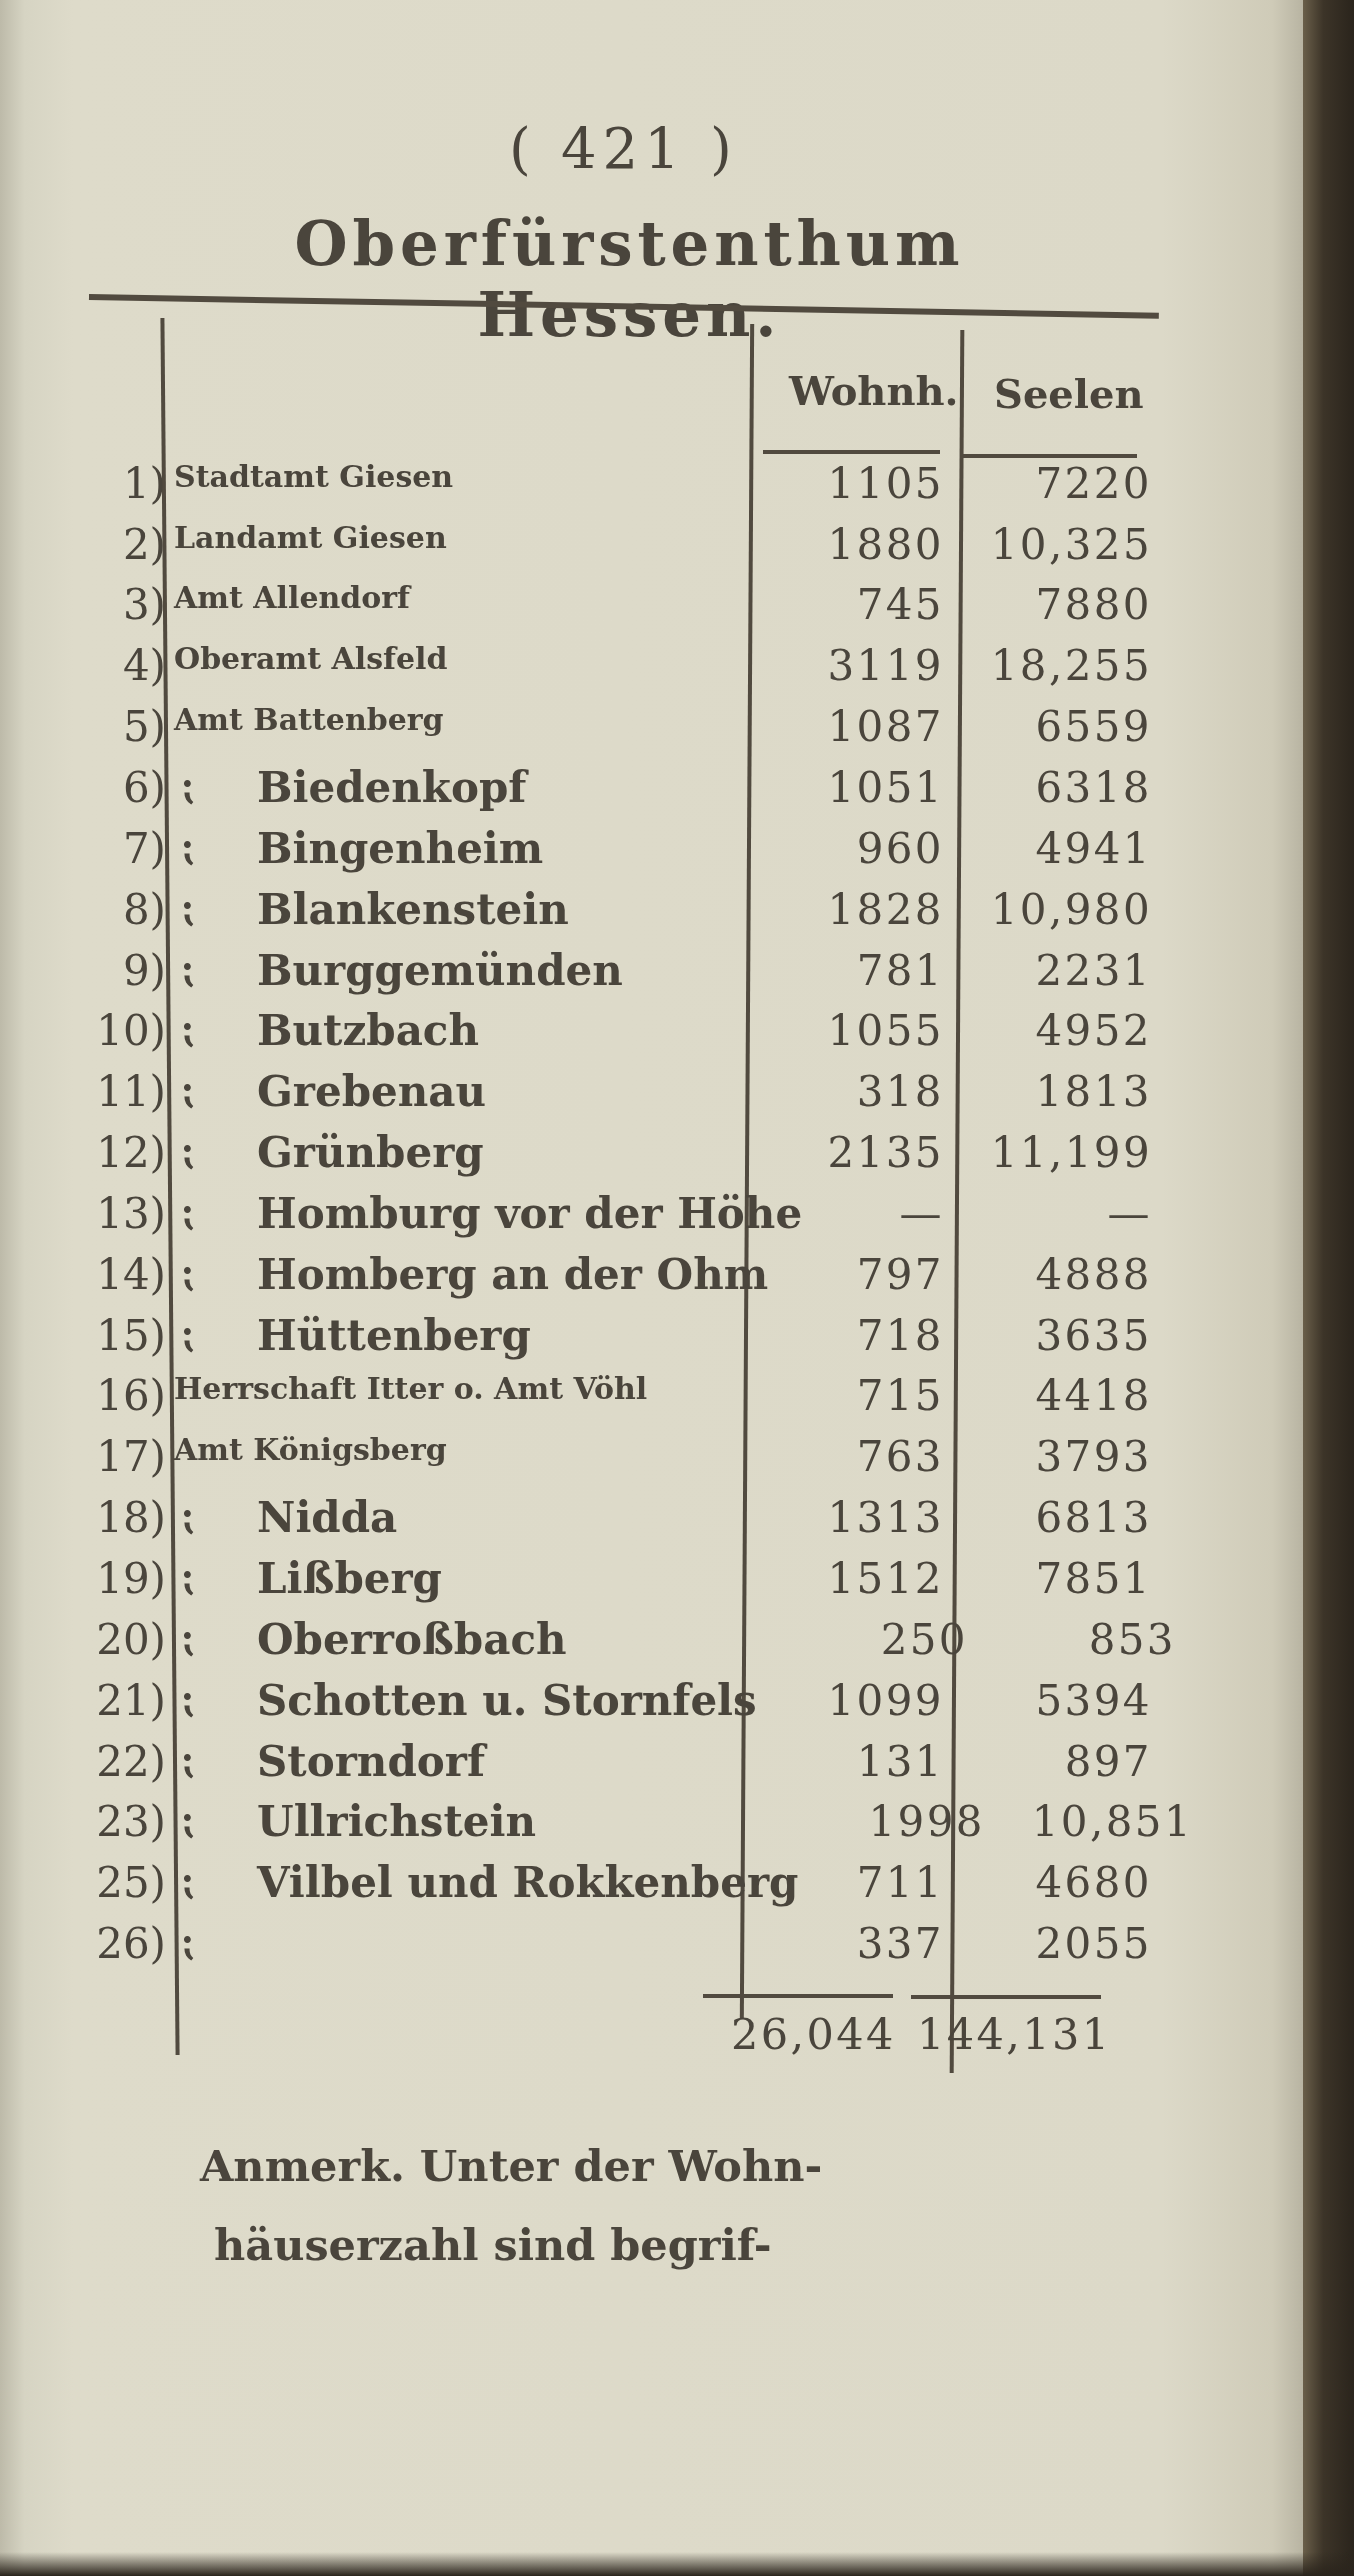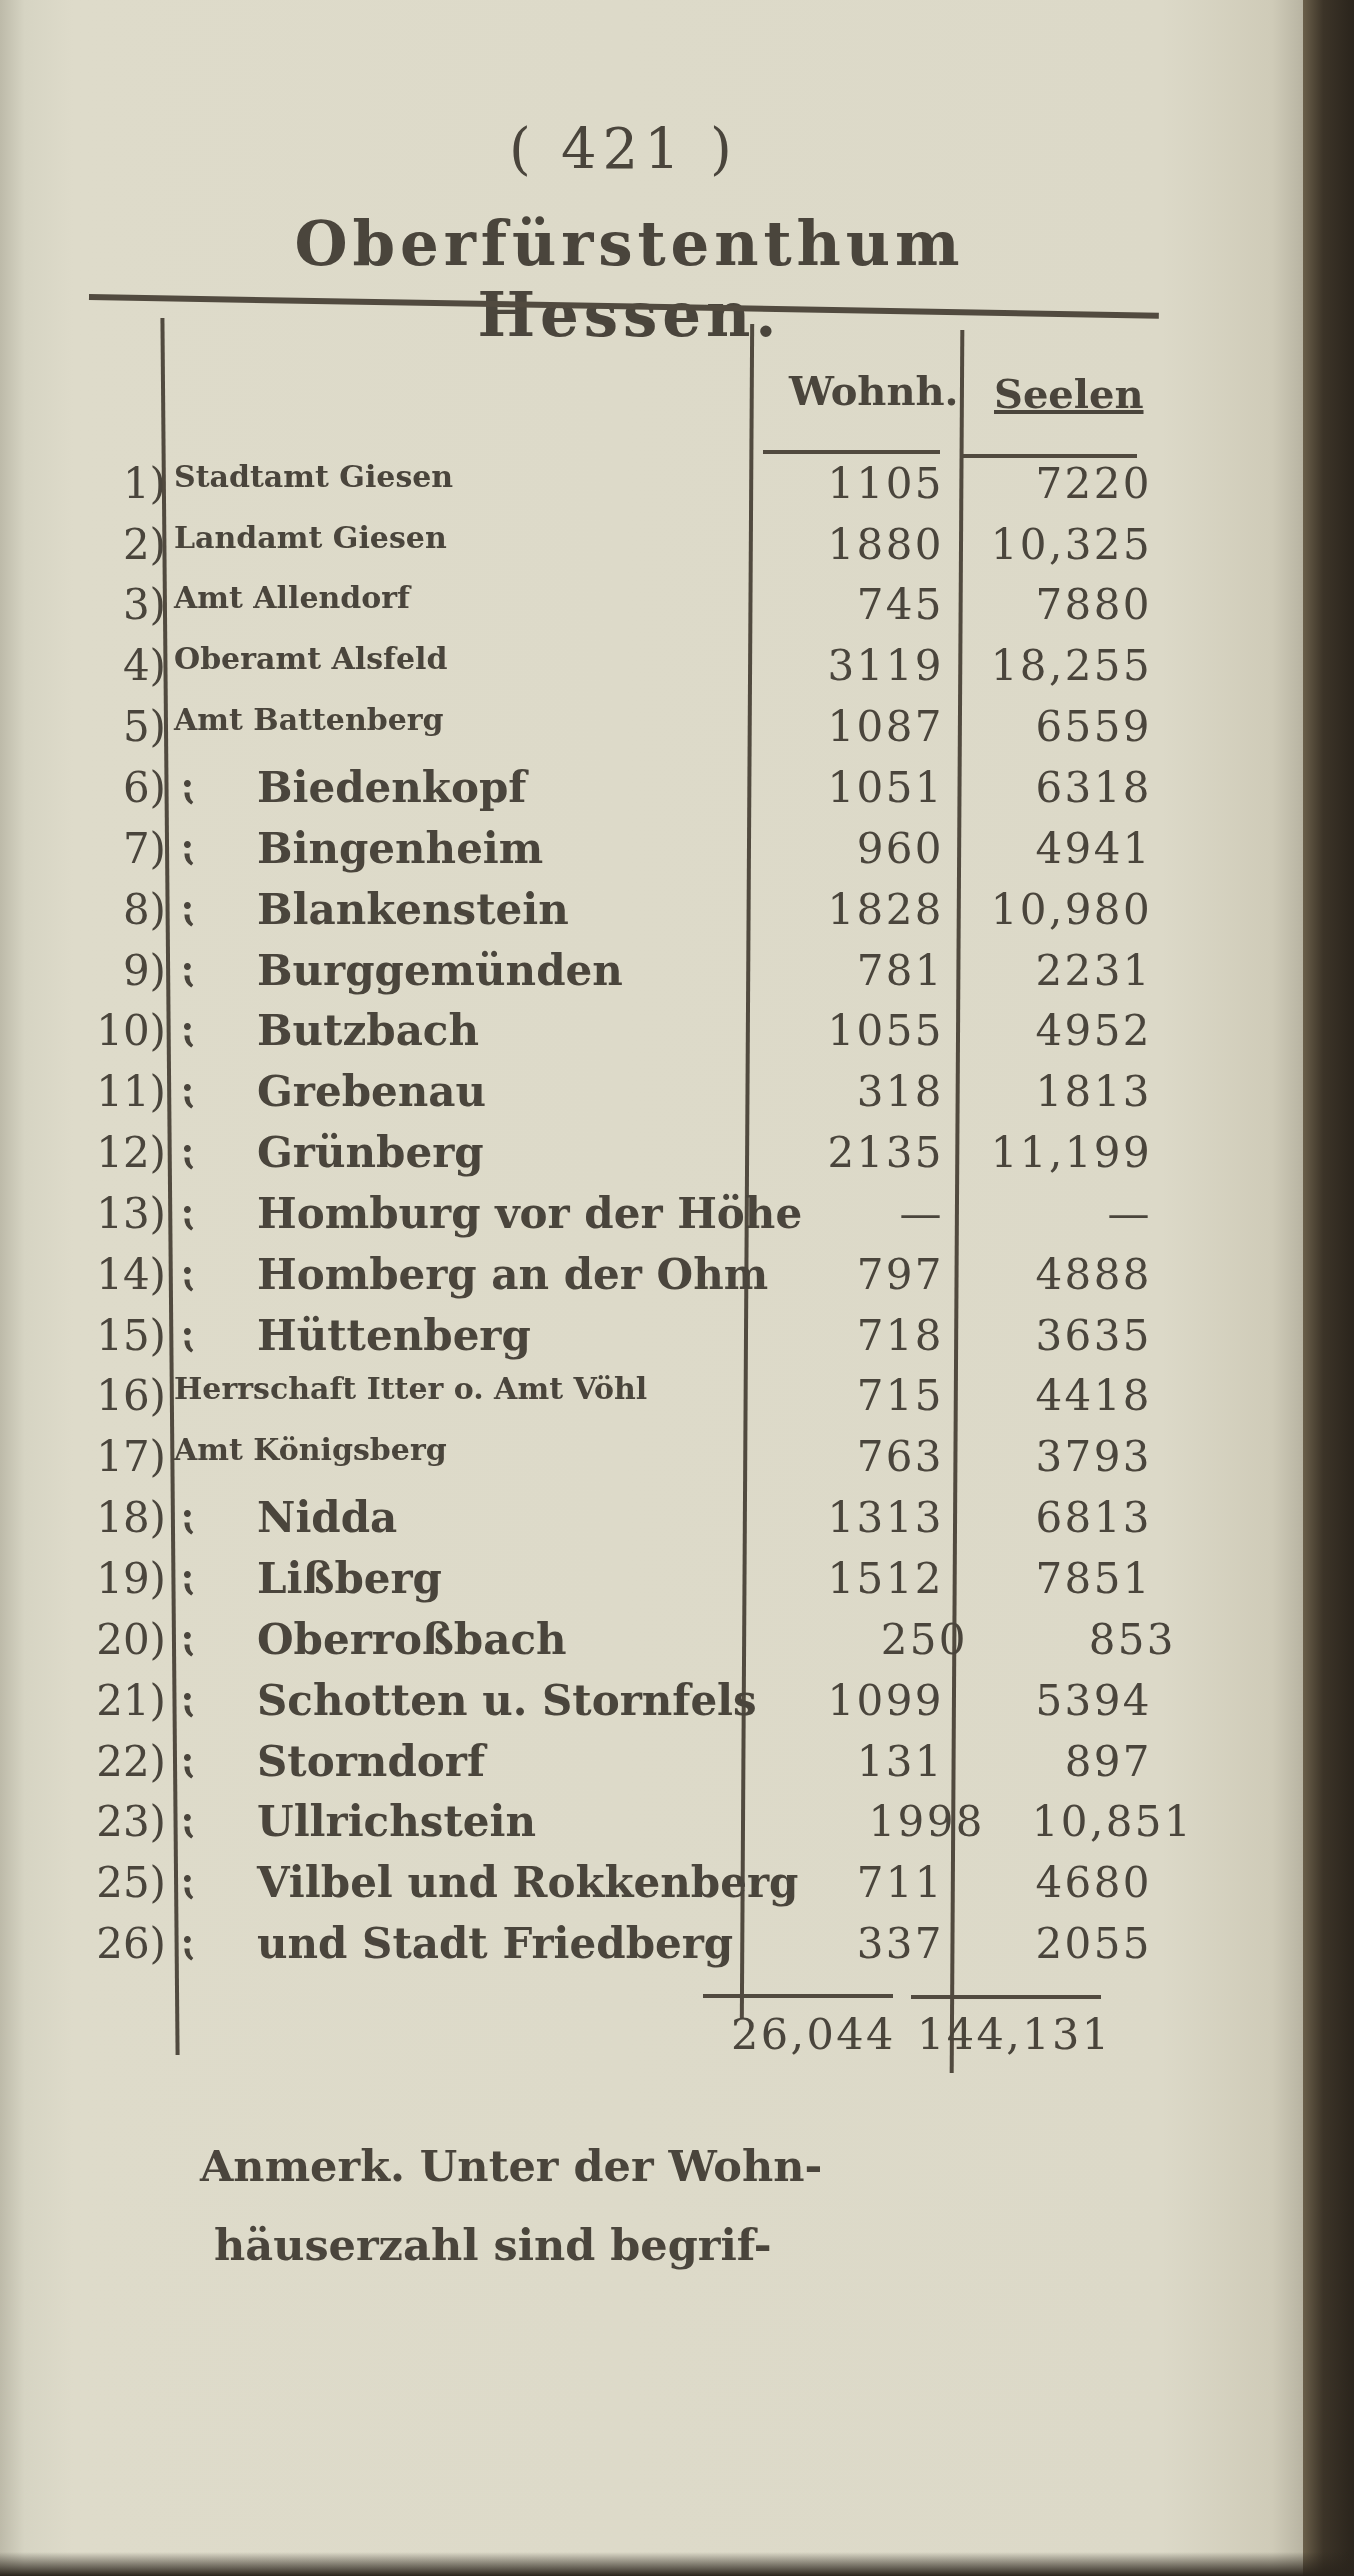--- a/index.html
+++ b/index.html
@@ -67,21 +67,21 @@
 
 <div class="page-number">( 421 )</div>
 <div class="heading">Oberfürstenthum Hessen.</div>
 <div class="rule-top"></div>
 
 <div class="vline" style="left:168px;top:318px;height:1737px;transform:rotate(-0.5deg);"></div>
 <div class="vline" style="left:745px;top:324px;height:1694px;transform:rotate(0.35deg);"></div>
 <div class="vline" style="left:955px;top:330px;height:1743px;transform:rotate(0.35deg);"></div>
 
 <div class="col-head" style="left:789px;top:367px;">Wohnh.</div>
-<div class="col-head" style="left:994px;top:370px;text-decoration:underline;">Seelen</div>
+<div class="col-head" style="left:994px;top:370px;">Seelen</div>
 <div class="head-rule" style="left:763px;top:450px;width:177px;"></div>
 <div class="head-rule" style="left:960px;top:454px;width:177px;"></div>
 
 <div id="rows">
     <div class="row" style="top: 459px;">
       <span class="num">1)</span>
       <span class="name">Stadtamt Giesen</span>
       <span class="wohn">1105</span>
       <span class="seelen">7220</span>
     </div>
@@ -236,21 +236,20 @@
     <div class="row" style="top: 1858px;">
       <span class="num">25)</span>
       <span class="ditto">⁏</span>
       <span class="sub">Vilbel und Rokkenberg</span>
       <span class="wohn">711</span>
       <span class="seelen">4680</span>
     </div>
     <div class="row" style="top: 1919px;">
       <span class="num">26)</span>
       <span class="ditto">⁏</span>
-      <span class="sub">und Stadt Friedberg</span>
       <span class="wohn">337</span>
       <span class="seelen">2055</span>
     </div>
   </div>
 
 <div class="head-rule" style="left:703px;top:1994px;width:190px;"></div>
 <div class="head-rule" style="left:911px;top:1995px;width:190px;"></div>
 <div class="total" style="left: 731px; top: 2009px;">26,044</div>
 <div class="total" style="left: 917px; top: 2009px;">144,131</div>
 

